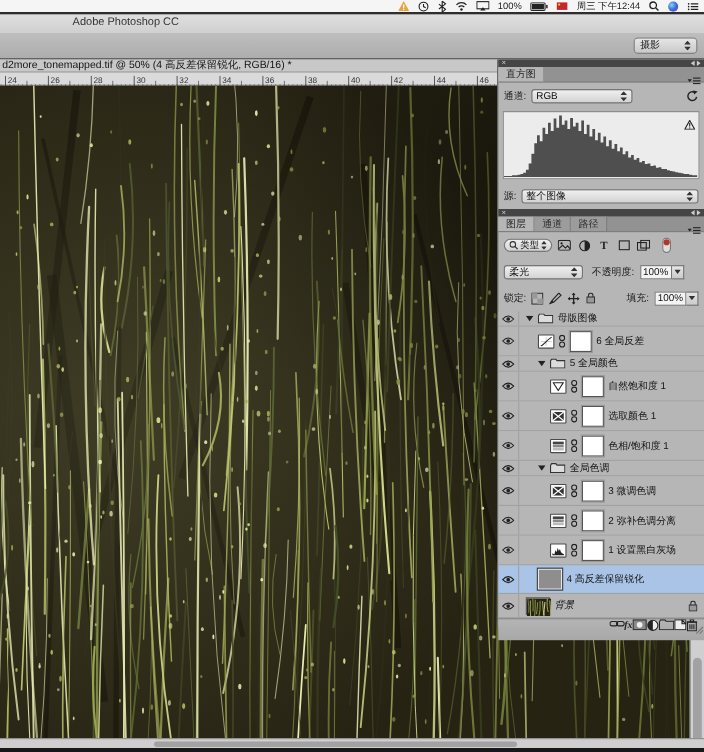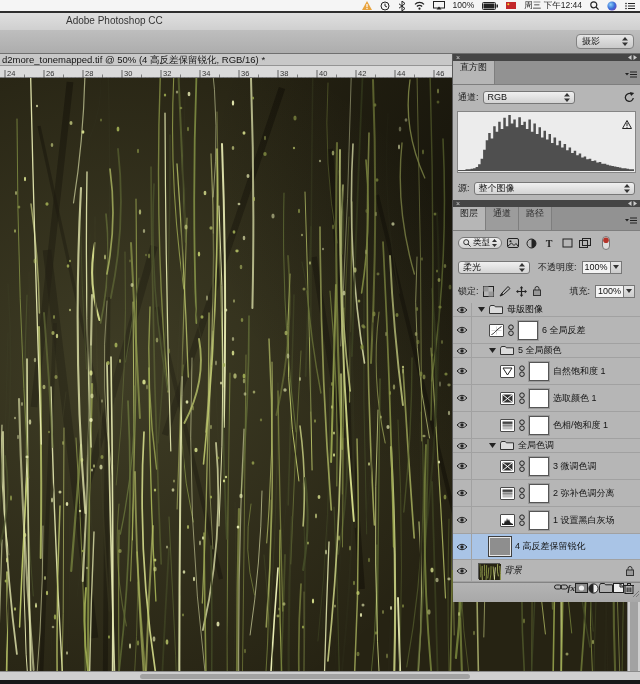--- a/index.html
+++ b/index.html
@@ -39,21 +39,21 @@
   .hscroll { position:absolute; left:0; top:617px; width:640px; height:9px; background:#cfcfcf; border-top:1px solid #8c8c8c; }
   .hscroll .thumb { position:absolute; left:140px; top:2px; width:330px; height:5px; background:#a2a2a2; border-radius:3px; }
   .bottom-strip { position:absolute; left:0; top:626px; width:640px; height:4px; background:#181818; }
 
   
   .panels { position:absolute; left:452px; top:54px; width:188px; height:516px; z-index:10;
             display:flex; flex-direction:column; background:#b6b6b6; border-left:1px solid #5a5a5a; }
   .pg-header { height:7px; flex:none; background:#454545; display:flex; align-items:center;
                justify-content:space-between; padding:0 3px; }
   .pg-header .x { font-size:7px; line-height:6px; color:#cfcfcf; }
-  .tabbar { height:24px; flex:none; background:#929292; display:flex; align-items:stretch; position:relative;
+  .tabbar { height:14px; flex:none; background:#929292; display:flex; align-items:stretch; position:relative;
             border-bottom:1px solid #7e7e7e; }
   .tab { font-size:9px; color:#1c1c1c; padding:0 7px; line-height:13px; }
   .tab.active { background:#b6b6b6; border-right:1px solid #7e7e7e; }
   .tab.inactive { background:#9c9c9c; border-right:1px solid #7e7e7e; color:#2c2c2c; }
   .pmenu { position:absolute; right:3px; top:3px; }
 
   .hrow { flex:none; display:flex; align-items:center; gap:4px; padding:12px 5px; }
   .lbl { font-size:9px; color:#1a1a1a; white-space:nowrap; }
   .select { height:13px; border:1px solid #777; border-radius:3px; background:linear-gradient(#f0f0f0,#d3d3d3);
             display:flex; align-items:center; justify-content:space-between; padding:0 4px; }

